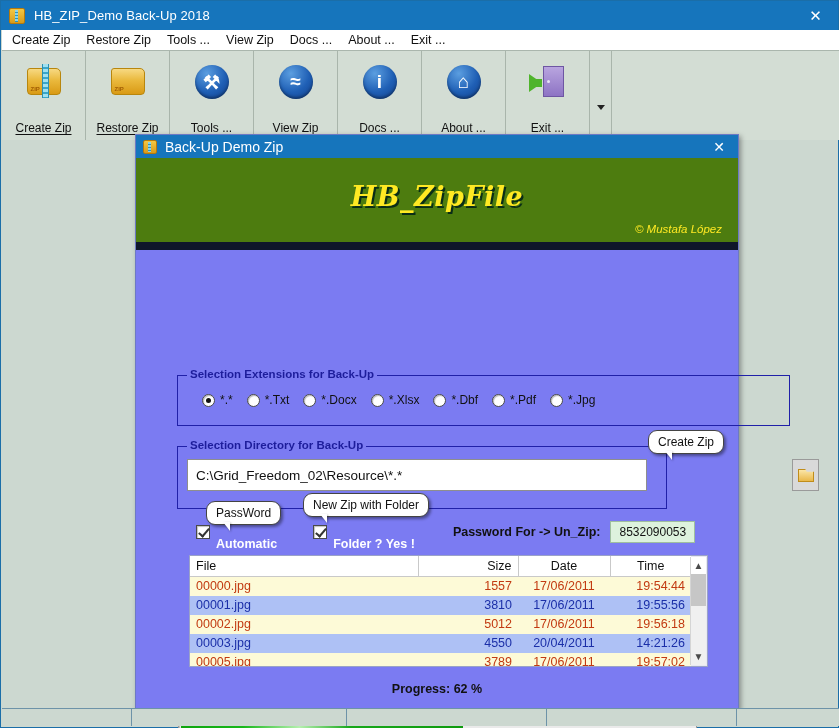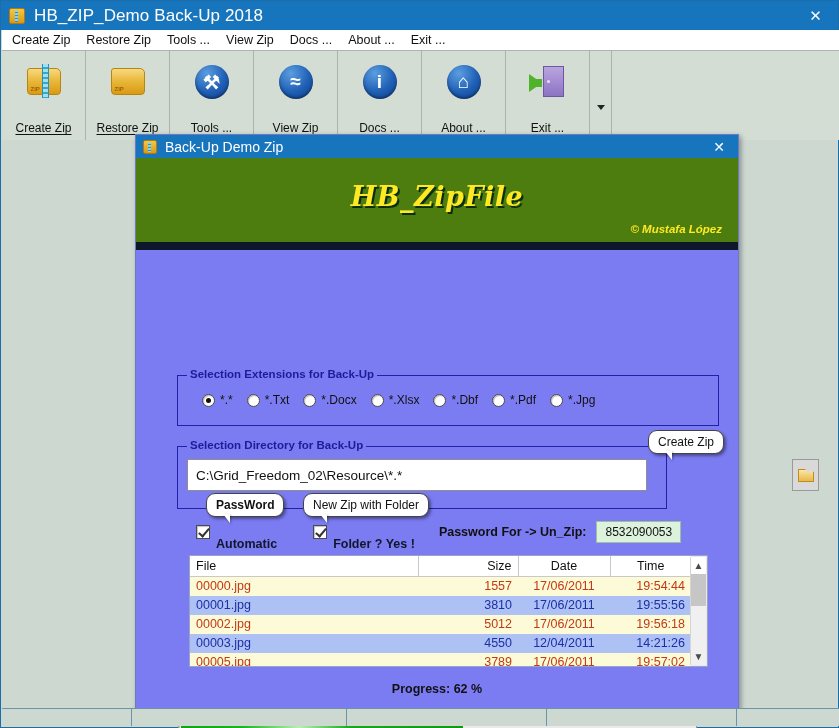--- a/index.html
+++ b/index.html
@@ -46,21 +46,21 @@
   #title-bar .app-icon:after {
     content: "";
     position: absolute;
     left: 5px; top: 1px;
     width: 3px; height: 12px;
     background: repeating-linear-gradient(180deg,#8ad4ea 0 2px,#2f93b8 2px 3px);
   }
   #title-bar .title-text {
     margin-left: 9px;
     color: #ffffff;
-    font-size: 17px;
+    font-size: 13px;
     letter-spacing: .1px;
   }
   #window-close {
     position: absolute;
     right: 0; top: 0;
     width: 45px; height: 29px;
     color: #ffffff;
     font-size: 15px;
     display: flex;
     align-items: center;
@@ -283,21 +283,21 @@
     font-weight: bold;
     font-size: 27px;
     color: #ffe923;
     letter-spacing: .5px;
     text-shadow: 2px 2px 0 #0a2d17;
   }
   #banner-credit {
     position: absolute;
     right: 16px; bottom: 7px;
     font-size: 11.5px;
-    font-weight: bold;
+    font-weight: normal;
     font-style: italic;
     color: #ffe923;
   }
 
   
   #dialog-body {
     position: relative;
     height: 465px;
     background: #7b7bf2;
   }
@@ -311,21 +311,21 @@
   .groupbox > .gb-title {
     position: absolute;
     top: -8px; left: 9px;
     background: #7b7bf2;
     padding: 0 3px;
     font-size: 11.5px;
     font-weight: bold;
     color: #1d1d9b;
     white-space: nowrap;
   }
-  #gb-extensions { left: 41px; top: 125px; width: 542px; height: 51px; padding-left: 12px; }
+  #gb-extensions { left: 41px; top: 125px; width: 613px; height: 51px; padding-left: 12px; }
   #gb-directory  { left: 41px; top: 196px; width: 490px; height: 63px; }
 
   
   #ext-row {
     position: absolute;
     left: 24px; top: 17px;
     display: flex;
     align-items: center;
   }
   .radio-wrap {
@@ -417,26 +417,26 @@
     left: 4px; top: 0px;
     width: 4px; height: 9px;
     border: solid #333333;
     border-width: 0 2px 2px 0;
     transform: rotate(40deg);
   }
   .cb-label {
     margin-left: 6px;
     font-size: 12.5px;
     font-weight: bold;
-    color: #0f172a;
+    color: #ffffff;
     white-space: nowrap;
     margin-top: 24px;
   }
   #pw-label {
-    margin-left: 24px;
+    margin-left: 38px;
     font-size: 12.5px;
     font-weight: bold;
     color: #111111;
     white-space: nowrap;
   }
   #pw-value {
     margin-left: 10px;
     background: #ddf2dd;
     border: 1px solid #9fbf9f;
     padding: 3px 8px;
@@ -461,21 +461,21 @@
     position: absolute;
     bottom: -7px;
     width: 0; height: 0;
     border-left: 7px solid transparent;
     border-right: 0 solid transparent;
     border-top: 9px solid #ffffff;
     filter: drop-shadow(1px 1px 1px rgba(0,0,0,.35));
   }
   #tip-create-zip { left: 512px; top: 180px; }
   #tip-create-zip .tail { left: 16px; }
-  #tip-password   { left: 70px;  top: 243px; font-weight: bold; }
+  #tip-password   { left: 70px;  top: 251px; }
   #tip-password .tail { left: 16px; }
   #tip-newzip     { left: 167px; top: 243px; }
   #tip-newzip .tail { left: 16px; }
 
   
   #file-table {
     position: absolute;
     left: 53px; top: 305px;
     width: 519px; height: 112px;
     background: #ffffff;
@@ -787,21 +787,21 @@
             </tr>
             <tr class="odd">
               <td class="c-file">00002.jpg</td>
               <td class="c-size">5012</td>
               <td class="c-date">17/06/2011</td>
               <td class="c-time">19:56:18</td>
             </tr>
             <tr class="even">
               <td class="c-file">00003.jpg</td>
               <td class="c-size">4550</td>
-              <td class="c-date">12/04/2011</td>
+              <td class="c-date">20/04/2011</td>
               <td class="c-time">14:21:26</td>
             </tr>
             <tr class="odd">
               <td class="c-file">00005.jpg</td>
               <td class="c-size">3789</td>
               <td class="c-date">17/06/2011</td>
               <td class="c-time">19:57:02</td>
             </tr>
           </tbody>
         </table>

